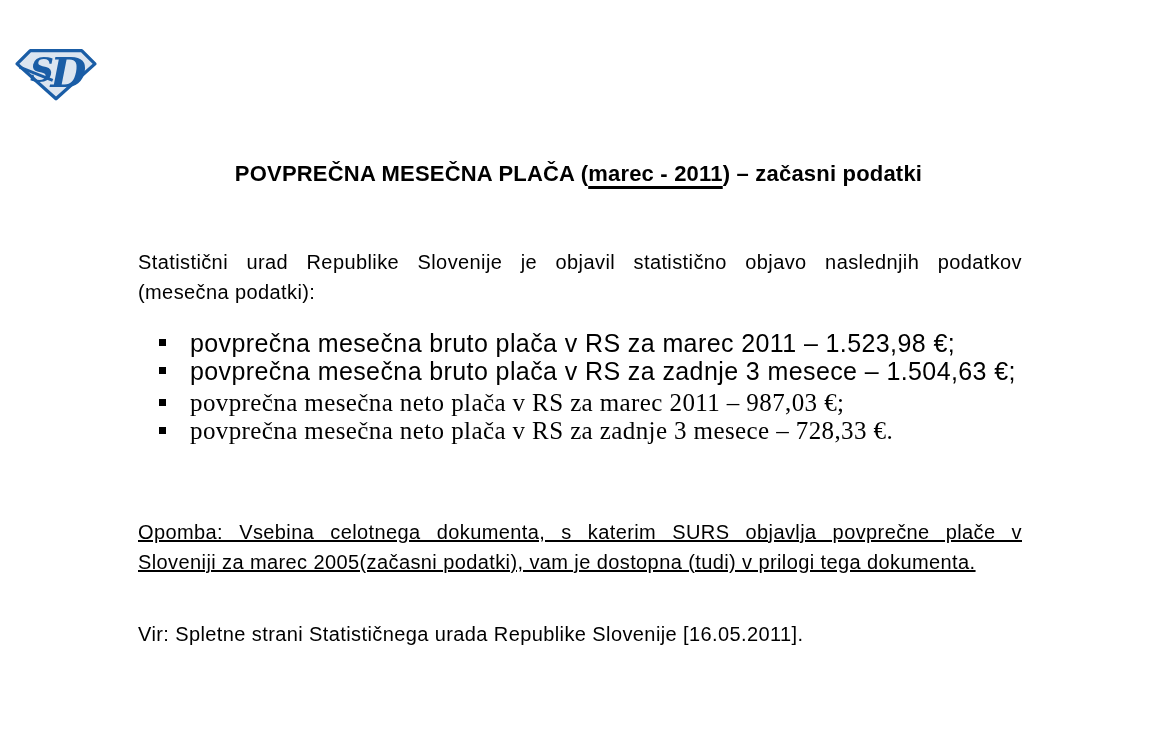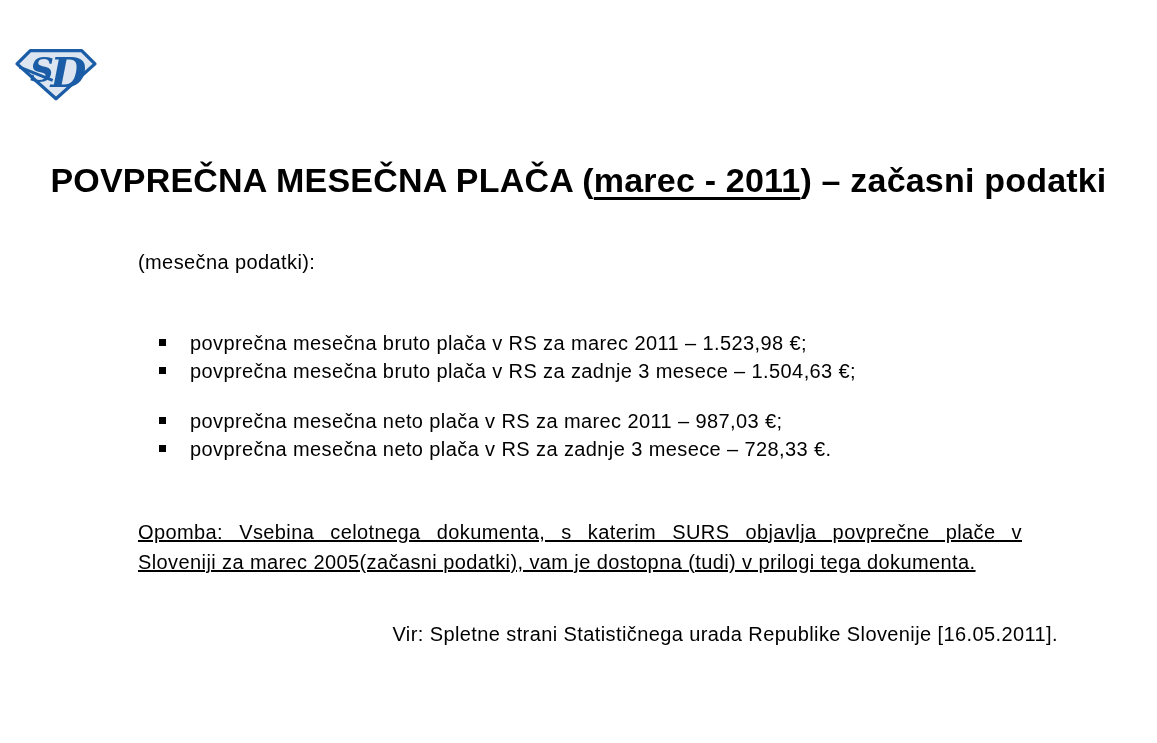--- a/index.html
+++ b/index.html
@@ -19,55 +19,55 @@
     top:44px;
     width:84px;
     height:58px;
   }
   .doc-title {
     position:absolute;
     left:0;
     top:161px;
     width:1157px;
     text-align:center;
-    font-size:34px;
+    font-size:22px;
     font-weight:700;
     letter-spacing:0.2px;
     white-space:nowrap;
   }
   .doc-title .u-part {
     text-decoration:underline;
     text-decoration-thickness:3px;
     text-underline-offset:5px;
   }
   .body-block {
     position:absolute;
     left:138px;
     width:884px;
     font-size:20px;
     letter-spacing:0.4px;
     line-height:30px;
   }
   .intro   { top:247px; }
   .note    { top:517px;text-decoration:underline; }
-  .source  { top:620px; width:920px; line-height:28px;text-align:right; }
+  .source  { top:620px; width:920px; line-height:28px; }
   .jfull {
     text-align:justify;
     text-align-last:justify;
   }
   .bullet-list {
     position:absolute;
     left:138px;
     width:905px;
     list-style:none;
-    font-size:20px;
+    font-size:25px;
     letter-spacing:0.4px;
   }
   .bullets-bruto { top:329px; }
-  .bullets-neto  { top:407px; }
+  .bullets-neto  { top:389px;font-family:Liberation Serif, serif; }
   .bullet-list li {
     position:relative;
     padding-left:52px;
     line-height:28px;
   }
   .sq {
     position:absolute;
     left:21px;
     top:10px;
     width:7px;
@@ -86,20 +86,21 @@
       <polygon points="3,24 19,8 81,8 97,24 50,66" fill="#dce5f0" stroke="#1a5da6" stroke-width="4" stroke-linejoin="round"></polygon>
       <line x1="6" y1="28" x2="46" y2="44" stroke="#1a5da6" stroke-width="3.5"></line>
       <text x="33" y="46" text-anchor="middle" font-family="'DejaVu Serif', serif" font-style="italic" font-weight="bold" font-size="40" fill="#1a5da6">S</text>
       <text x="65" y="52" text-anchor="middle" font-family="'DejaVu Serif', serif" font-style="italic" font-weight="bold" font-size="50" fill="#1a5da6">D</text>
     </svg>
   </div>
 
   <h1 class="doc-title"><span>POVPREČNA MESEČNA PLAČA (</span><span class="u-part">marec - 2011</span><span>) – začasni podatki</span></h1>
 
   <div class="body-block intro">
+    <div class="jfull">Statistični urad Republike Slovenije je objavil statistično objavo naslednjih podatkov</div>
     <div>(mesečna podatki):</div>
   </div>
 
   <ul class="bullet-list bullets-bruto">
     <li>
       <span class="sq"></span>
       <span>povprečna mesečna bruto plača v RS za marec 2011 – 1.523,98 €;</span>
     </li>
     <li>
       <span class="sq"></span>

